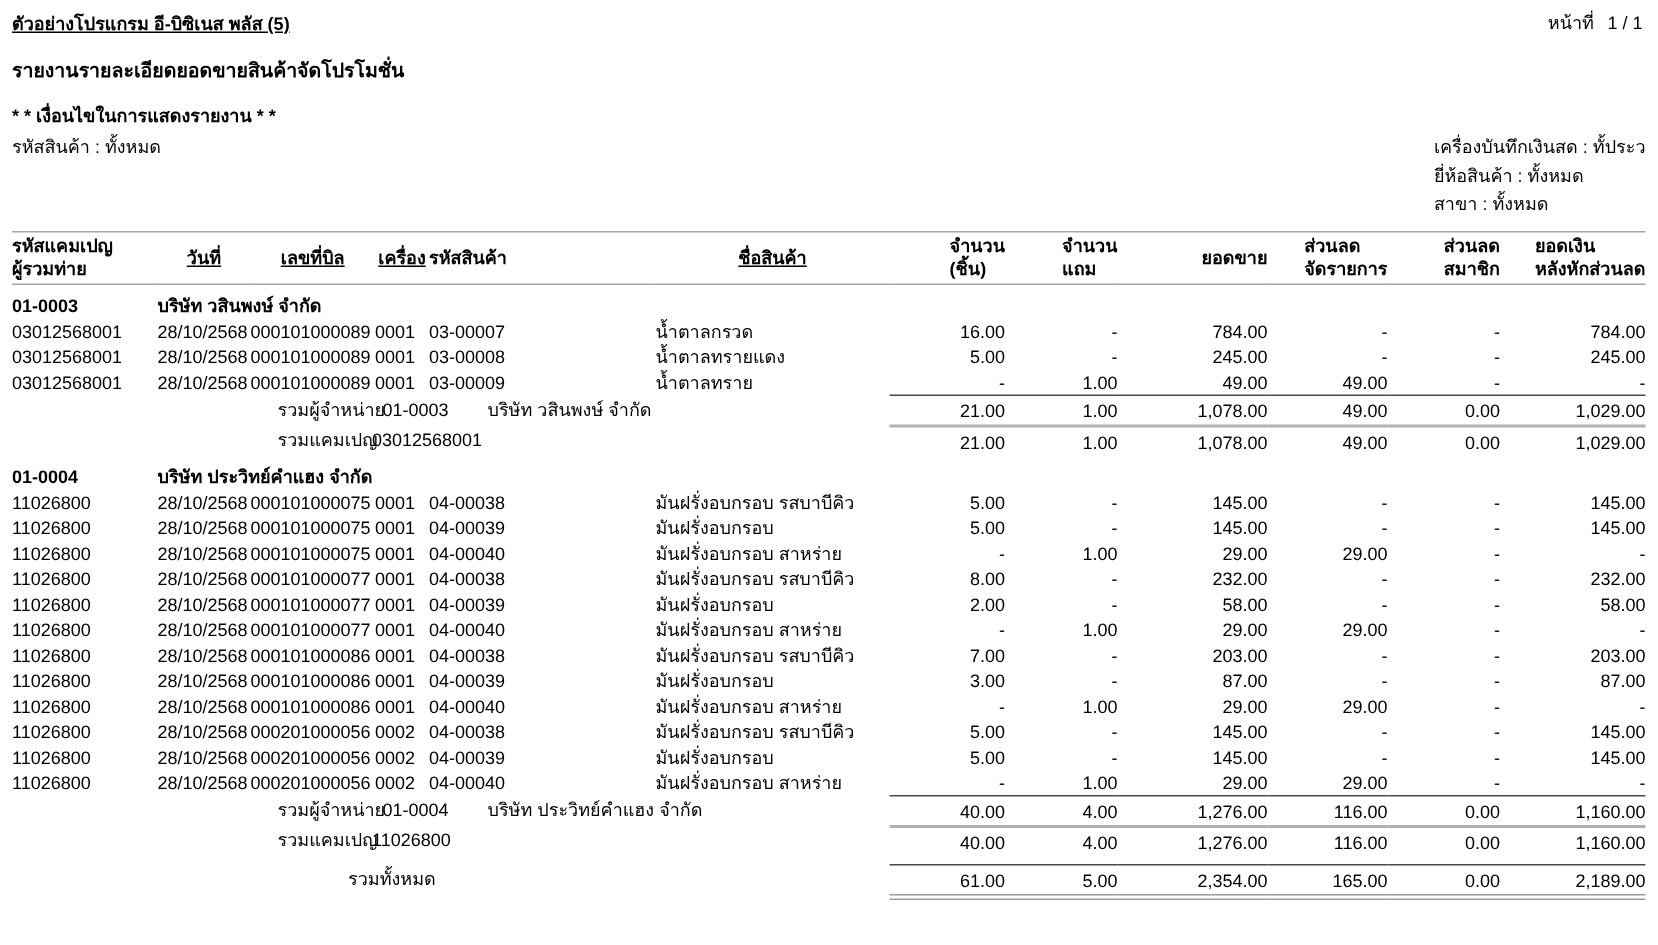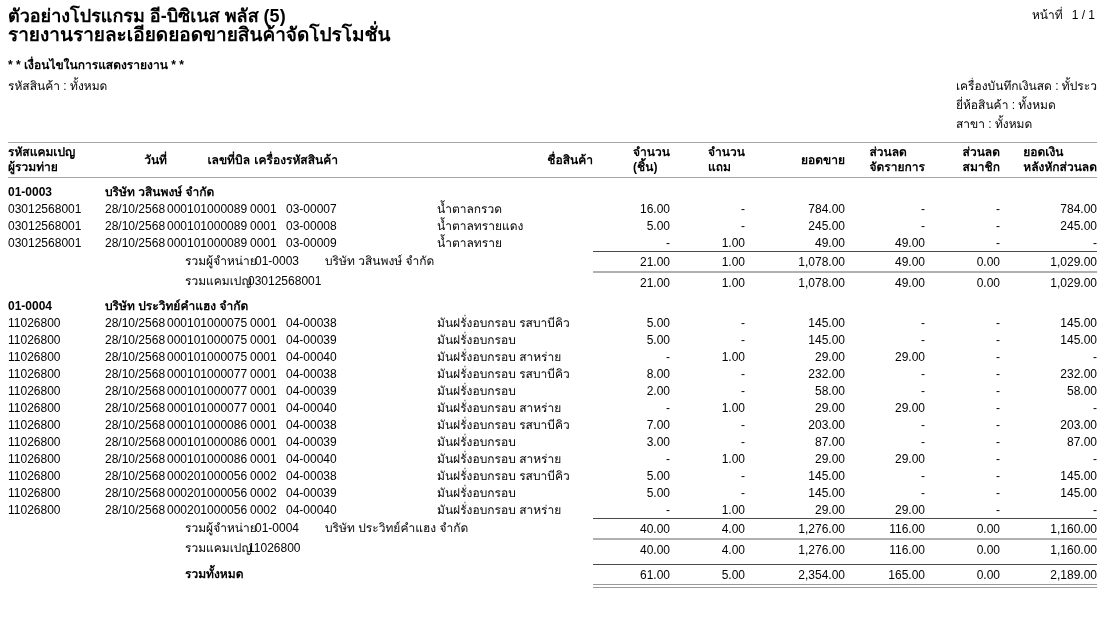--- a/index.html
+++ b/index.html
@@ -2,53 +2,53 @@
 <html><head>
 <meta charset="utf-8">
 <style>
   html,body{margin:0;padding:0;background:#fff;}
   body{
     width:1105px;height:630px;box-sizing:border-box;padding:8px;
     font-family:"Liberation Sans","DejaVu Sans",sans-serif;
     font-size:12px;color:#000;overflow:hidden;
   }
   .topbar{display:flex;justify-content:space-between;align-items:flex-start;height:17px;}
-  .title{font-weight:bold;font-size:18px;line-height:16px;}
+  .title{font-weight:bold;font-size:12px;line-height:16px;text-decoration:underline;}
   .pageinfo{font-size:12px;line-height:15px;padding-right:2px;}
   .pageinfo .pgnum{margin-left:9px;margin-top:28px;}
-  .rtitle{font-weight:bold;font-size:19px;line-height:20px;}
+  .rtitle{font-weight:bold;font-size:13px;line-height:20px;margin-top:12px;}
   .ctitle{font-weight:bold;font-size:12px;line-height:15px;margin-top:13px;}
   .conds{display:flex;margin-top:4px;justify-content:space-between;}
   .cleft{width:535px;}
   .cond-line{height:19px;line-height:19px;white-space:pre;}
 
   table{border-collapse:collapse;table-layout:fixed;width:1089px;margin-top:8px;}
   th,td{padding:0;overflow:hidden;white-space:nowrap;vertical-align:middle;}
   thead th{
     font-weight:bold;font-size:12px;line-height:14px;height:34px;
     border-top:1px solid #a6a6a6;border-bottom:1px solid #a6a6a6;
   }
   th.left{text-align:left;}
-  th.ctr{text-align:right;}
+  th.ctr{text-align:center;text-decoration:underline;}
   th.num{text-align:right;}
   th .hc{display:inline-block;text-align:left;}
   th .h2 div{line-height:15px;}
 
   tbody td{height:17px;line-height:16px;font-size:12px;}
   td.num{text-align:right;}
   tr.grp td{font-weight:bold;}
   tr.sp td{height:5px;}
   tr.vt td,tr.ct td,tr.gt td{height:19px;}
   td.lt{border-top:1px solid #4a4a4a;}
   td.lt2{border-top:2px solid #b0b0b0;}
   tr.dbl td{height:2px;line-height:2px;}
   tr.dbl td.dl{border-top:1px solid #9a9a9a;border-bottom:1px solid #9a9a9a;}
   td.rel{position:relative;}
   .ab{position:absolute;top:0;line-height:19px;white-space:nowrap;}
-  .b{font-weight:bold;}
+  .b{font-weight:normal;margin-left:47px;}
 </style>
 </head>
 <body>
 
 <div class="topbar">
   <div class="title">ตัวอย่างโปรแกรม อี-บิซิเนส พลัส (5)</div>
   <div class="pageinfo">
     <span>หน้าที่</span><span class="pgnum">1 / 1</span>
   </div>
 </div>

